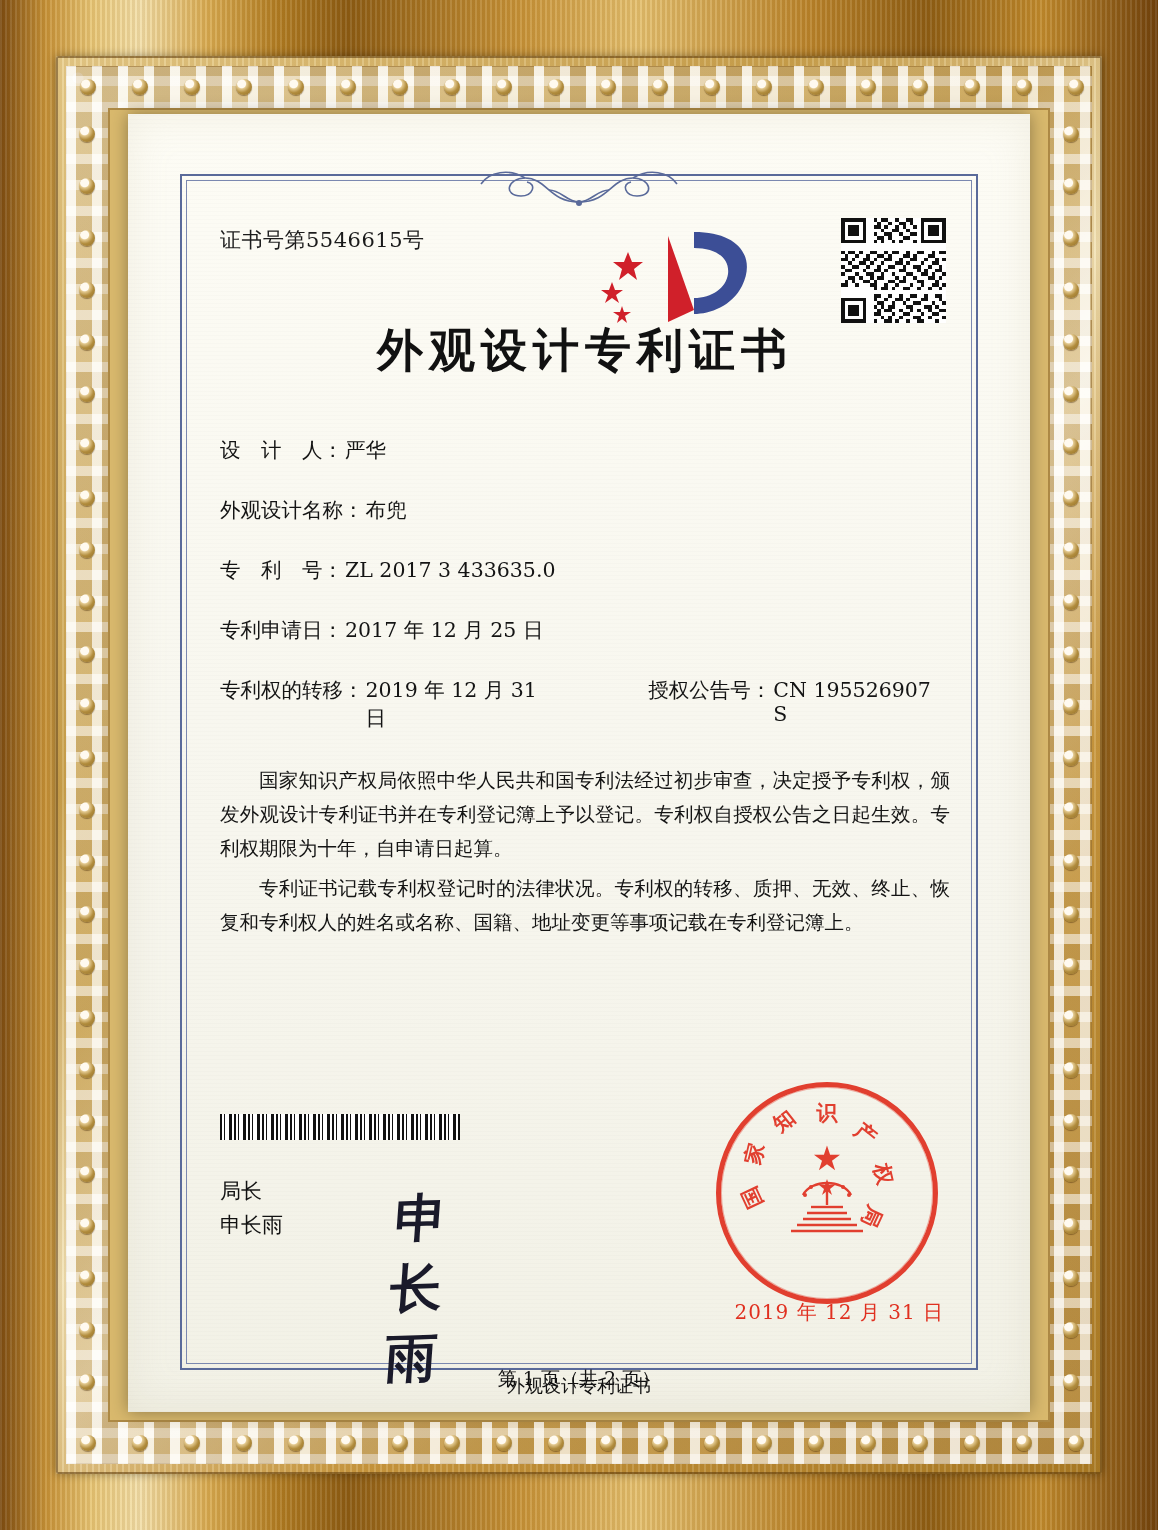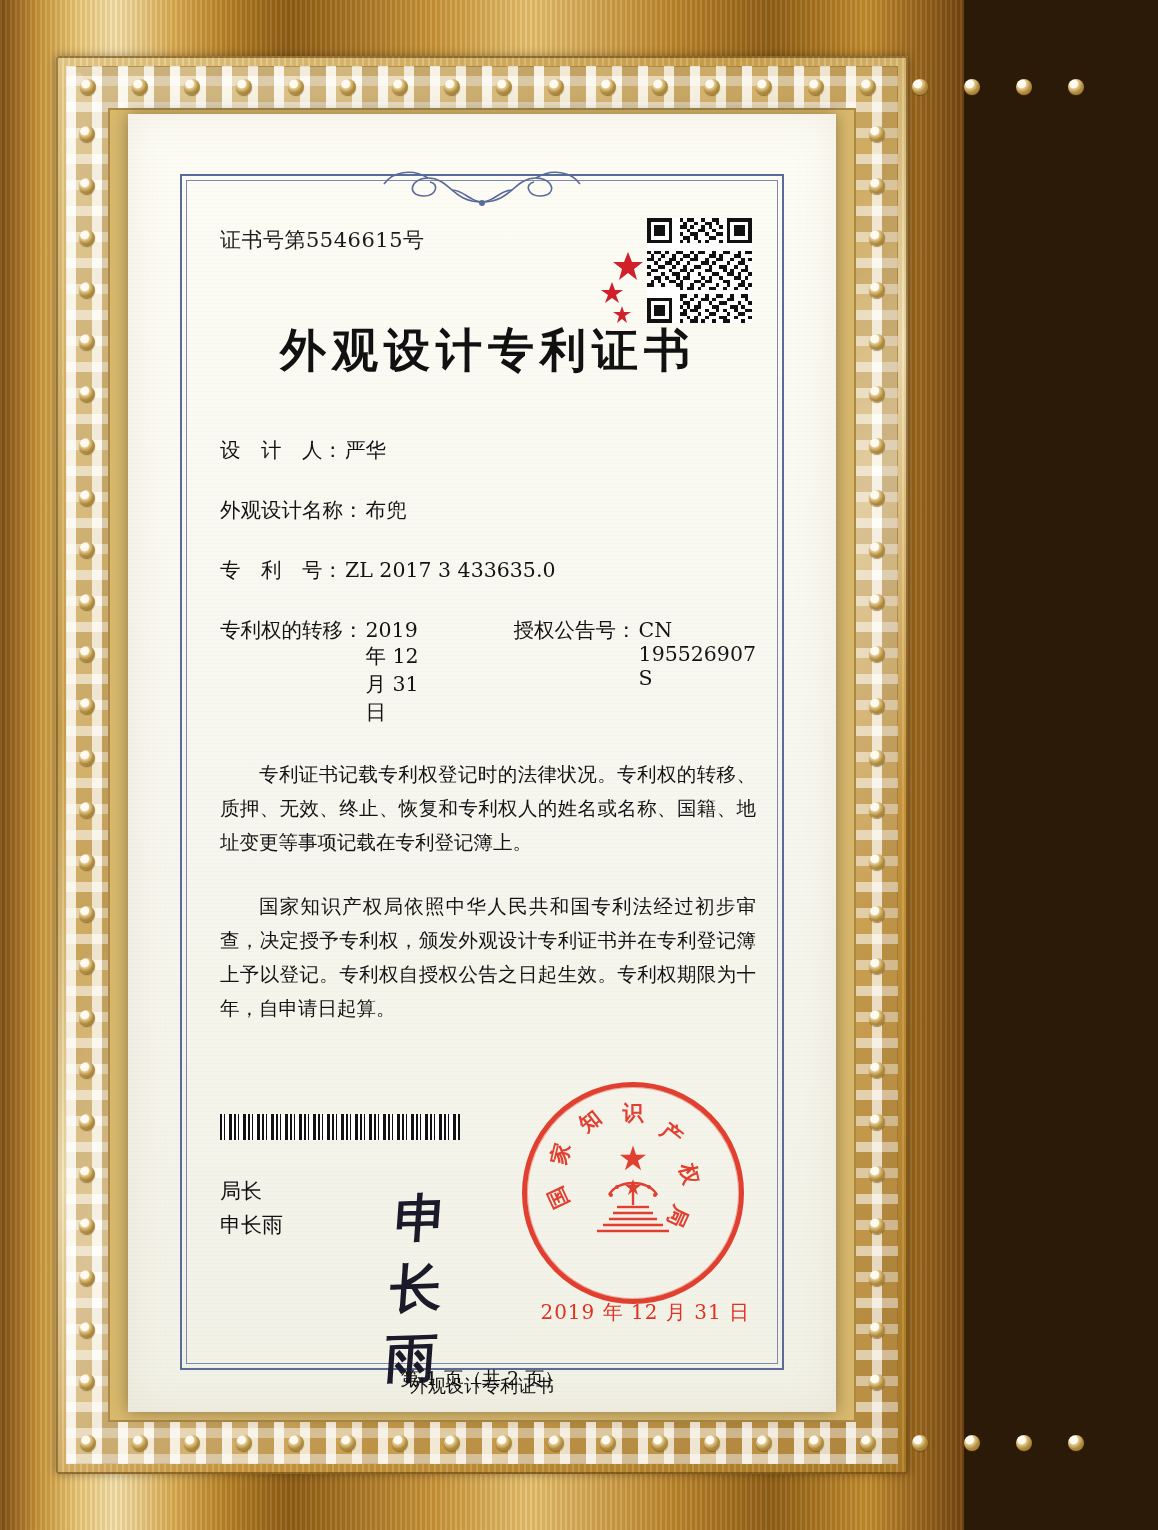--- a/index.html
+++ b/index.html
@@ -3,21 +3,21 @@
 <meta charset="utf-8">
 <style>
   html,body{margin:0;padding:0;}
   body{
     width:1158px;height:1530px;overflow:hidden;
     font-family:"Liberation Serif","DejaVu Serif",serif;
     background:#2b1a07;
   }
   
   .frame{
-    position:relative;width:964px;height:1530px;box-sizing:border-box;
+    position:relative;width:1158px;height:1530px;box-sizing:border-box;
     background:
       repeating-linear-gradient(90deg, rgba(255,255,255,.10) 0 2px, rgba(120,70,10,.10) 2px 5px),
       linear-gradient(90deg,#7a4a10 0%, #c79338 4%, #e8c777 8%, #f3e0aa 12%, #d8ab51 18%, #b07c22 24%, #8a5a12 30%,
         #c79338 45%, #e4c06f 55%, #b9832a 70%, #8c5c13 80%, #c08a2c 90%, #6d3f0b 100%);
   }
   .frame-inner-bevel{
     position:absolute;left:56px;top:56px;right:56px;bottom:56px;
     border-radius:2px;
     background:
       repeating-linear-gradient(90deg, rgba(255,255,255,.12) 0 2px, rgba(140,90,20,.10) 2px 6px),
@@ -473,30 +473,34 @@
           <span class="f-value">严华</span>
         </div>
         <div class="field">
           <span class="f-label">外观设计名称：</span>
           <span class="f-value">布兜</span>
         </div>
         <div class="field">
           <span class="f-label">专　利　号：</span>
           <span class="f-value">ZL 2017 3 433635.0</span>
         </div>
+        <div class="field">
+          <span class="f-label">专利申请日：</span>
+          <span class="f-value">2017 年 12 月 25 日</span>
+        </div>
         <div class="field two-col">
           <span class="f-label">专利权的转移：</span>
           <span class="f-value">2019 年 12 月 31 日</span>
           <span class="f-label second">授权公告号：</span>
           <span class="f-value">CN 195526907 S</span>
         </div>
       </div>
 
+      <div class="para p1">国家知识产权局依照中华人民共和国专利法经过初步审查，决定授予专利权，颁发外观设计专利证书并在专利登记簿上予以登记。专利权自授权公告之日起生效。专利权期限为十年，自申请日起算。</div>
       <div class="para p2">专利证书记载专利权登记时的法律状况。专利权的转移、质押、无效、终止、恢复和专利权人的姓名或名称、国籍、地址变更等事项记载在专利登记簿上。</div>
-      <div class="para p1">国家知识产权局依照中华人民共和国专利法经过初步审查，决定授予专利权，颁发外观设计专利证书并在专利登记簿上予以登记。专利权自授权公告之日起生效。专利权期限为十年，自申请日起算。</div>
     </div>
 
     <div class="barcode"></div>
 
     <div class="sig-block">
       <div class="sig-lab">局长</div>
       <div class="sig-lab">申长雨</div>
       <div class="sig-hand">申长雨</div>
     </div>
 

